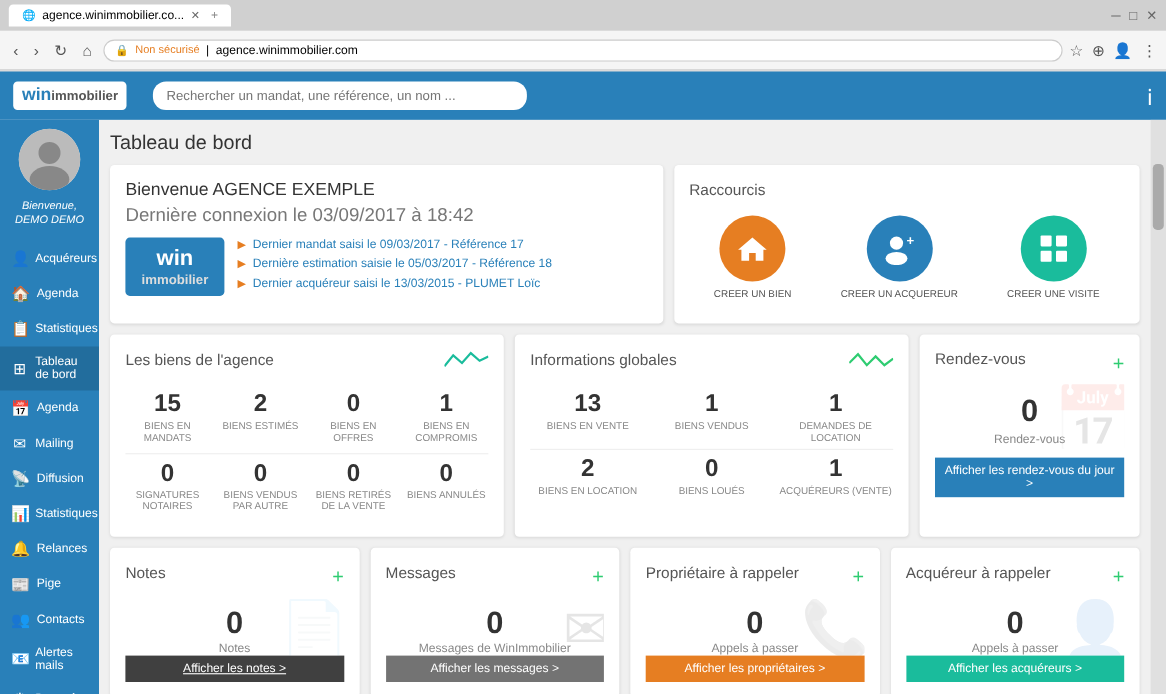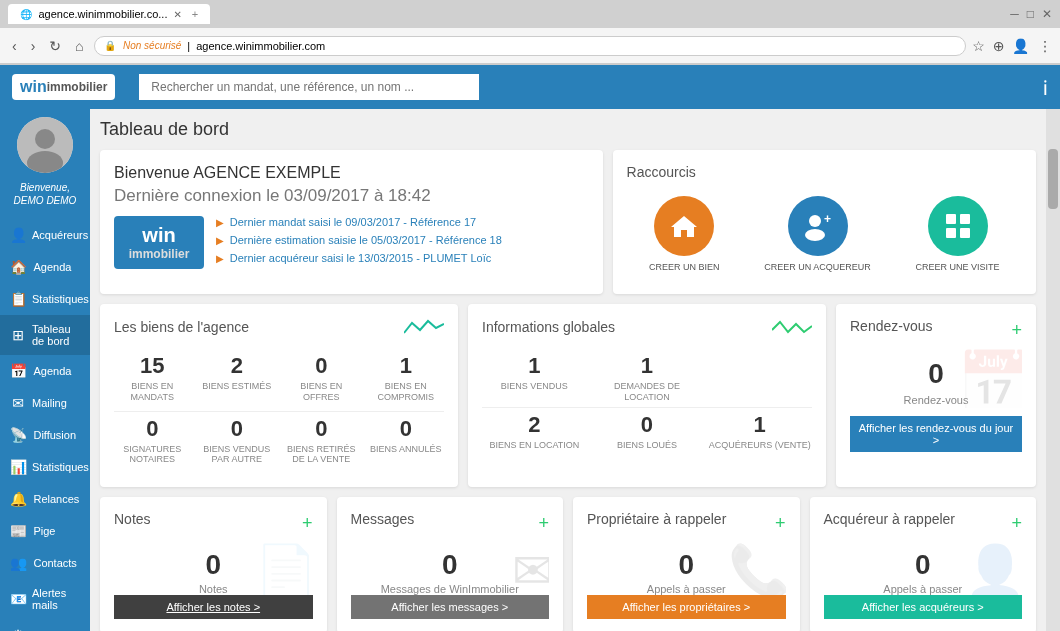--- a/index.html
+++ b/index.html
@@ -119,42 +119,42 @@
       <span>✕</span>
     </div>
   </div>
   <div class="browser-nav">
     <button class="browser-nav-btn">‹</button>
     <button class="browser-nav-btn">›</button>
     <button class="browser-nav-btn">↻</button>
     <button class="browser-nav-btn">⌂</button>
     <div class="browser-address-bar">
       <span class="lock-icon">🔒</span>
-      <span style="color:#e67e22;font-size:10px;font-style:italic;">Non sécurisé</span>
+      <span style="color:#e67e22;font-size:10px;">Non sécurisé</span>
       <span>|</span>
       <span>agence.winimmobilier.com</span>
     </div>
     <div class="browser-icons">
       <span>☆</span>
       <span>⊕</span>
       <span>👤</span>
       <span>⋮</span>
     </div>
   </div>
 </div>
 
 <div class="top-nav">
   <div class="logo-area">
     <div class="logo-box">
       <span style="color:#2980b9;font-weight:900;font-size:16px;">win</span>
       <span style="color:#555;font-size:12px;font-weight:bold;">immobilier</span>
     </div>
   </div>
   <div class="top-search">
-    <input type="text" style="width: 100%; padding: 6px 12px; border: none; border-radius: 0; font-size: 12px; color: rgb(153, 153, 153);" placeholder="Rechercher un mandat, une référence, un nom ...">
+    <input type="text" style="width: 100%; padding: 6px 12px; border: none; border-radius: 12px; font-size: 12px; color: rgb(153, 153, 153);" placeholder="Rechercher un mandat, une référence, un nom ...">
   </div>
   <div style="margin-left:auto;color:white;font-size:20px;cursor:pointer;">ℹ</div>
 </div>
 
 <div class="app">
 
   <div class="sidebar">
     <div class="sidebar-avatar">
       <svg width="56" height="56" viewBox="0 0 56 56">
         <circle cx="28" cy="28" r="28" fill="#bbb"></circle>
@@ -340,20 +340,24 @@
         <div class="card-header">
           <span class="card-title">Informations globales</span>
           <span class="wave-icon2">
             <svg width="40" height="20" viewBox="0 0 40 20">
               <polyline points="0,12 8,4 16,14 24,6 32,14 40,8" fill="none" stroke="#2ecc71" stroke-width="2"></polyline>
             </svg>
           </span>
         </div>
         <div class="info-3col">
           <div class="stat-item">
+            <div class="stat-value">13</div>
+            <div class="stat-label">BIENS EN VENTE</div>
+          </div>
+          <div class="stat-item">
             <div class="stat-value">1</div>
             <div class="stat-label">BIENS VENDUS</div>
           </div>
           <div class="stat-item">
             <div class="stat-value">1</div>
             <div class="stat-label">DEMANDES DE LOCATION</div>
           </div>
         </div>
         <div class="divider"></div>
         <div class="info-3col">

